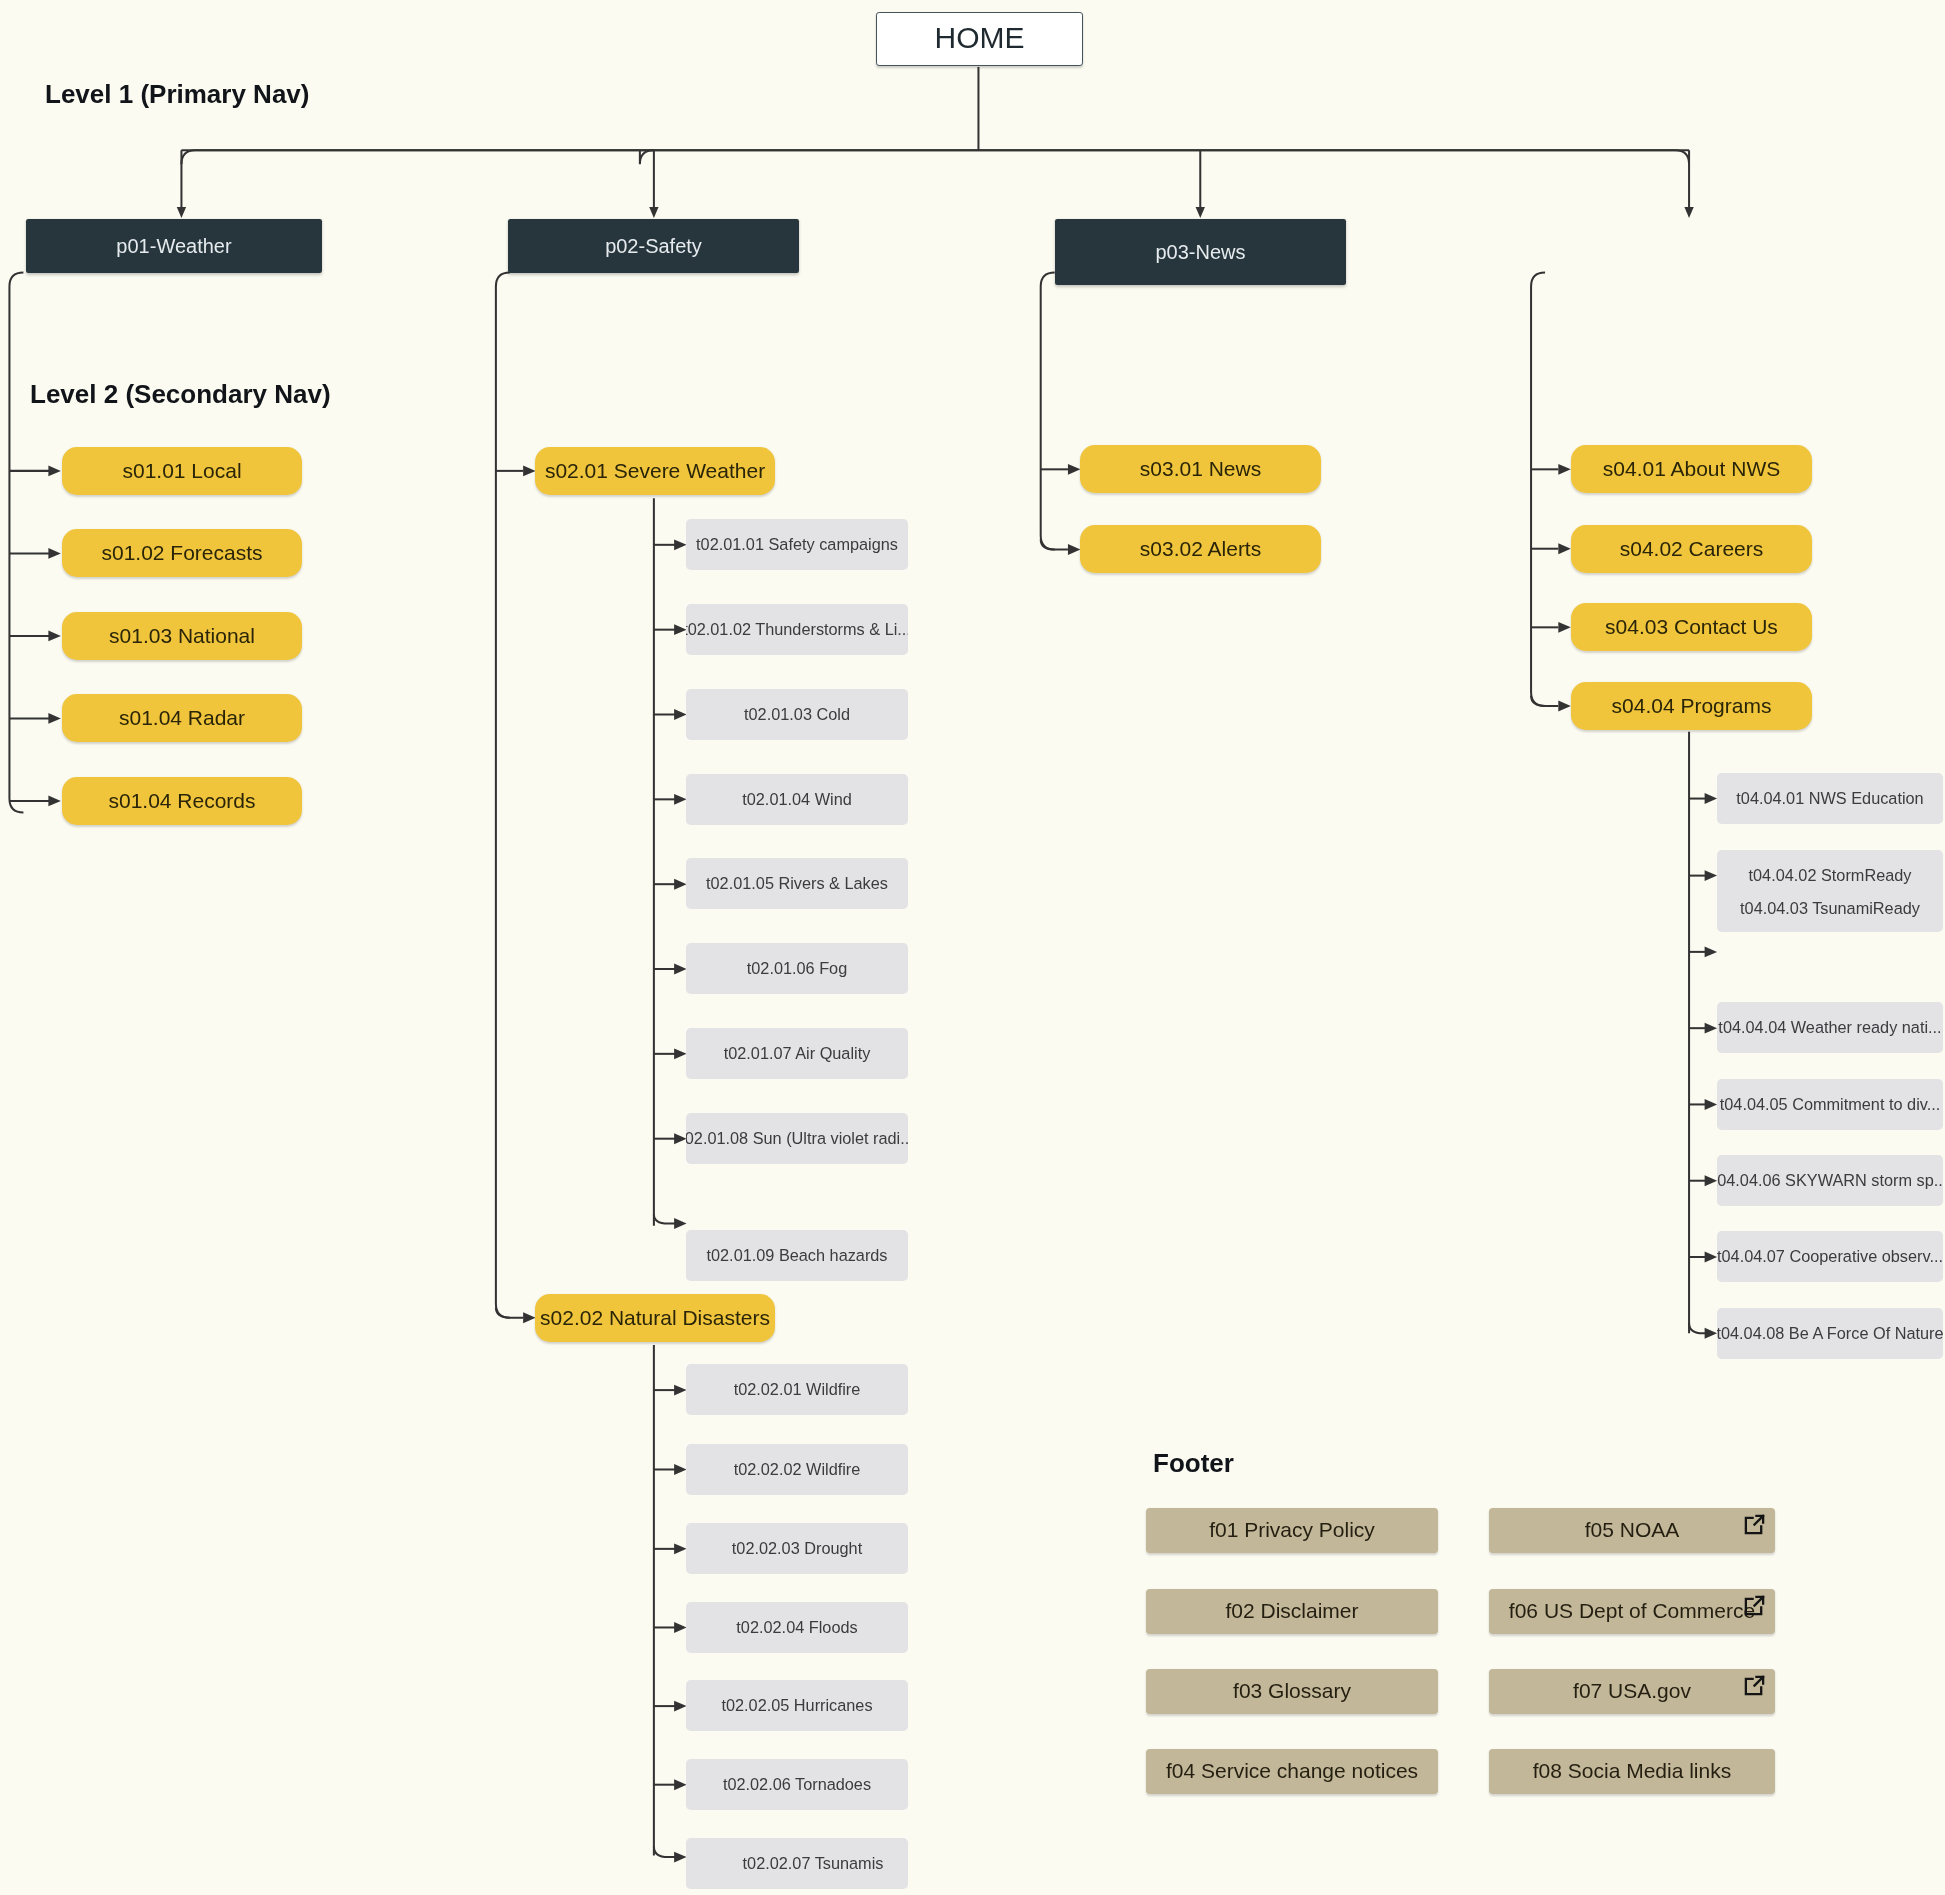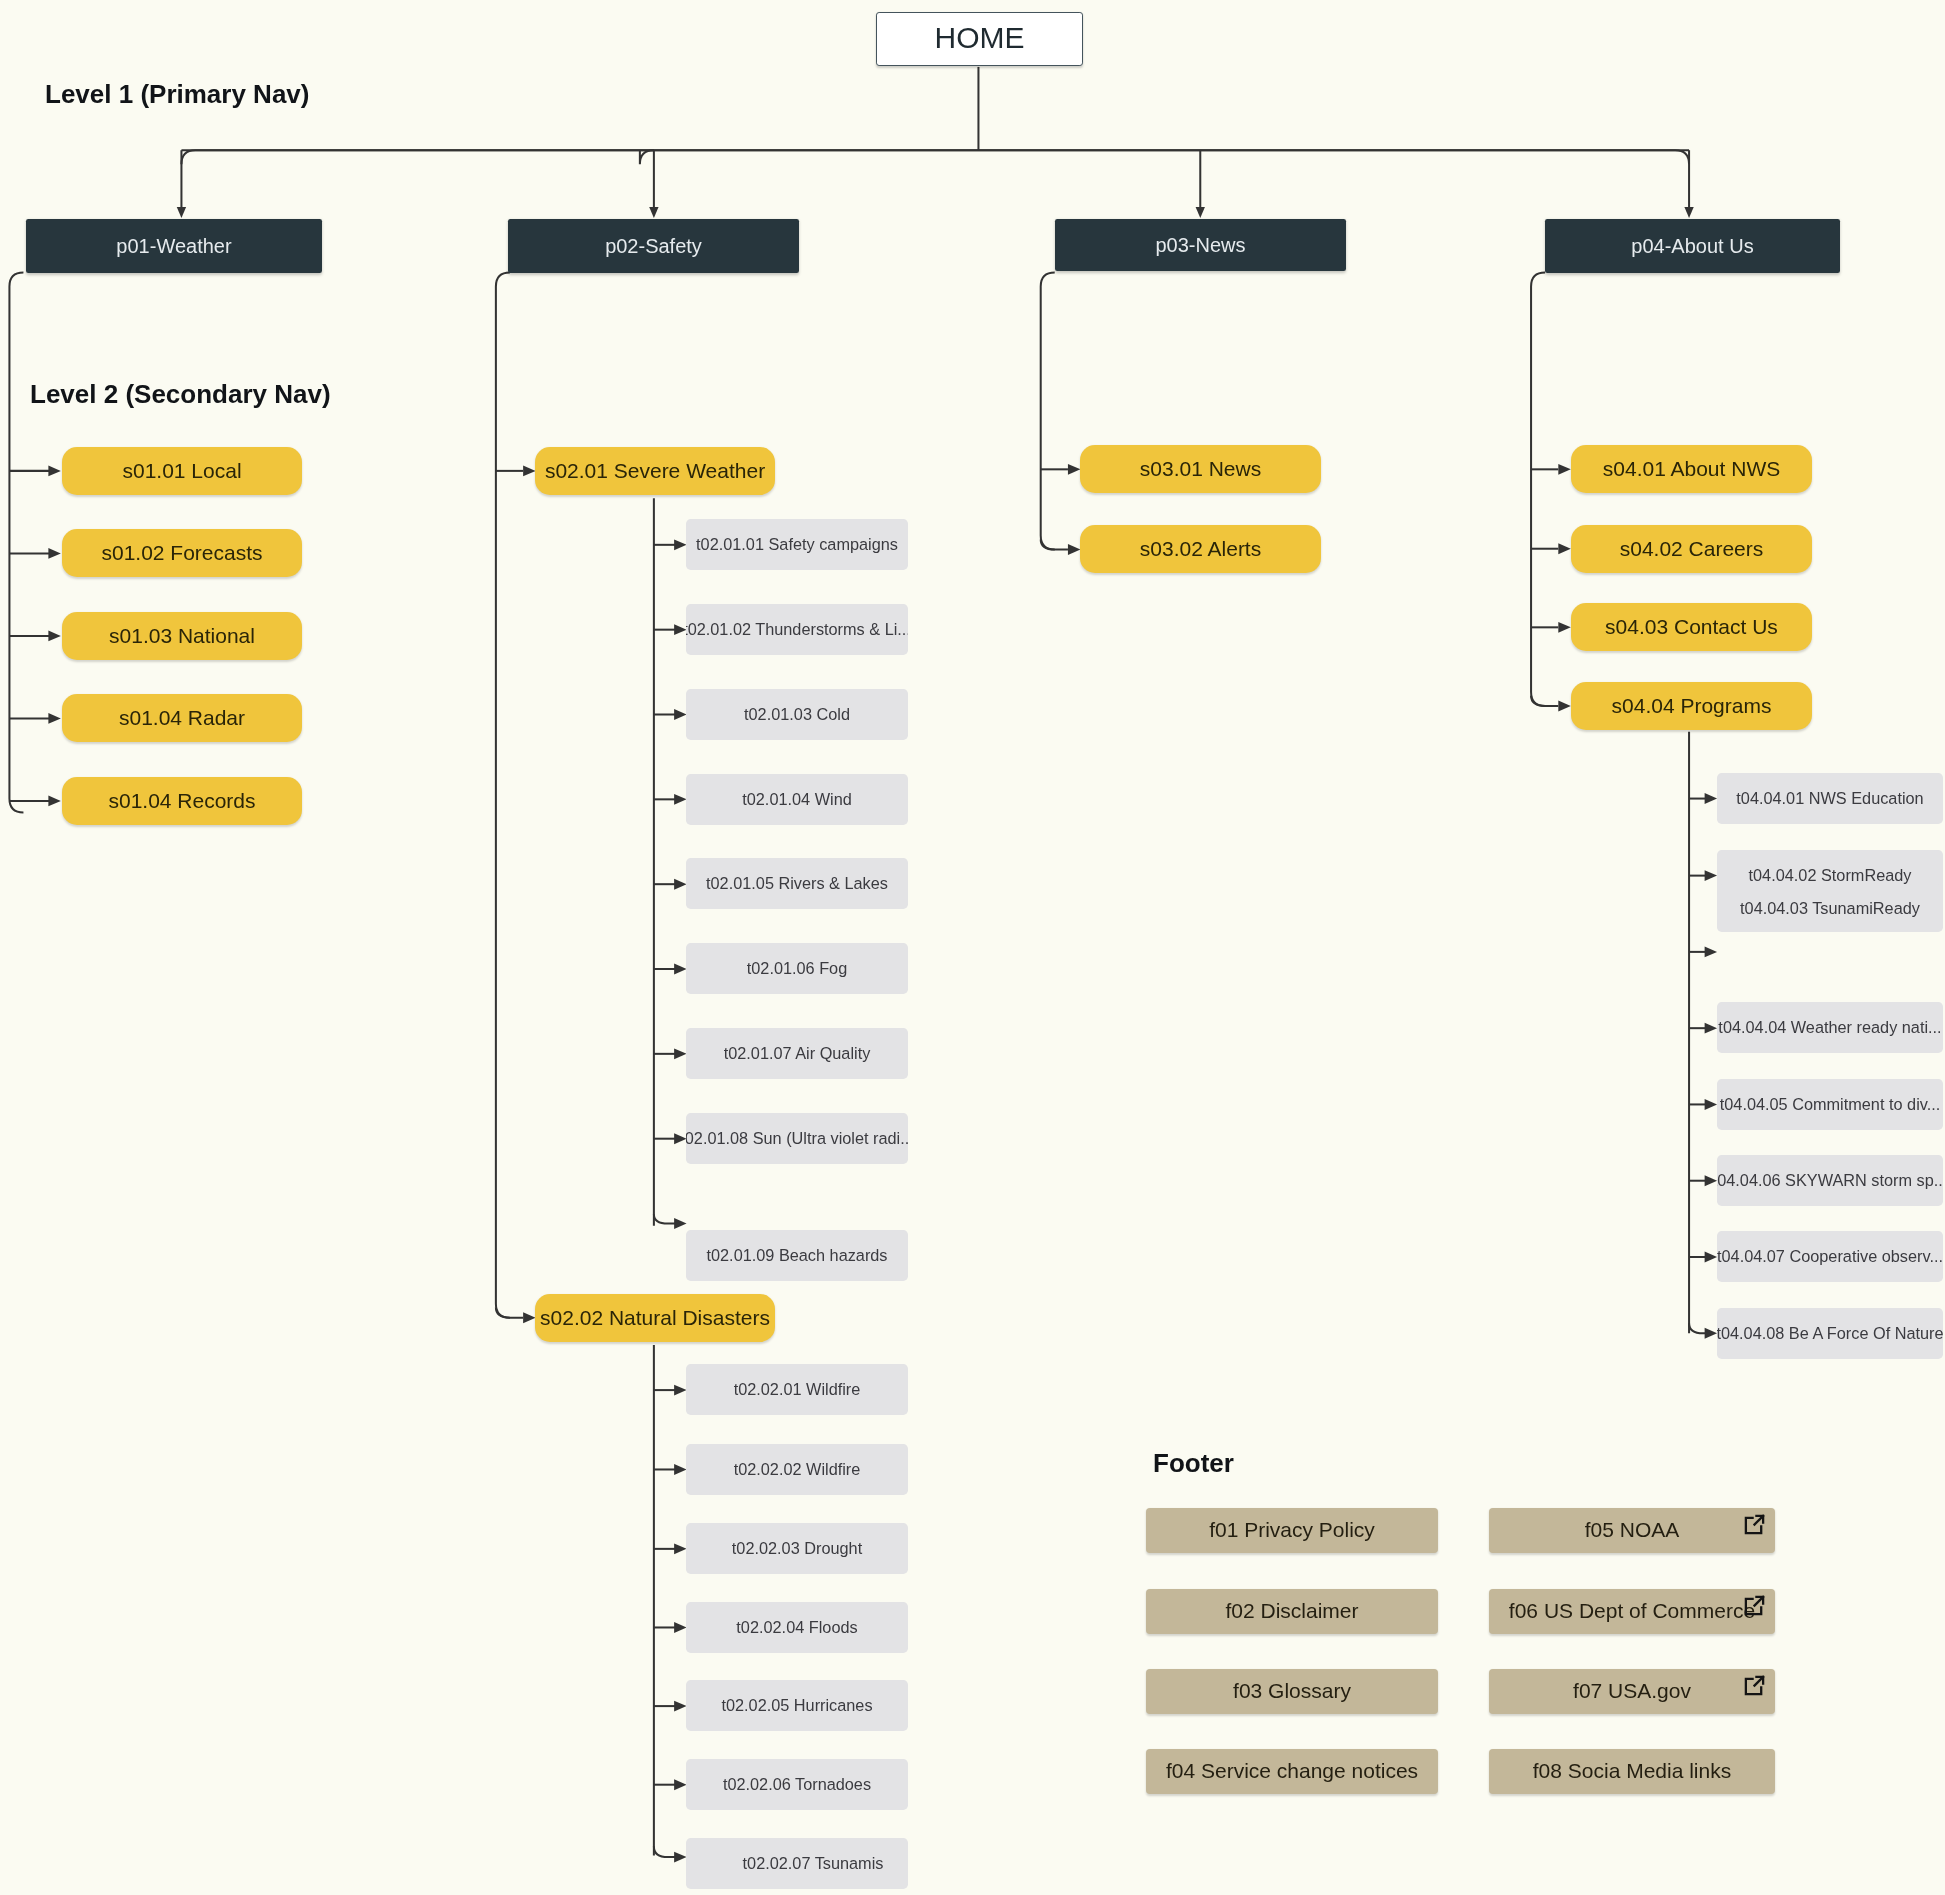--- a/index.html
+++ b/index.html
@@ -198,22 +198,21 @@
   </svg>
 
   <div class="section-label" style="left:45px; top:79px;">Level 1 (Primary Nav)</div>
   <div class="section-label" style="left:30px; top:379px;">Level 2 (Secondary Nav)</div>
   <div class="section-label" style="left:1153px; top:1448px;">Footer</div>
 
   <div class="node node-home" style="left:876px; top:11.7px; width:207px; height:54px;">HOME</div>
 
   <div class="node node-primary" style="left:26px; top:219px; width:296px; height:54px;">p01-Weather</div>
   <div class="node node-primary" style="left:508px; top:219px; width:291px; height:54px;">p02-Safety</div>
-  <div class="node node-primary" style="left:1055px; top:219px; width:291px; height:52px;">p03-News</div>
-  <div class="node node-primary" style="left:1545px; top:219px; width:295px; height:54px;">p04-About Us</div>
+  <div class="node node-primary" style="left:1055px; top:219px; width:291px; height:66px;">p03-News</div>
 
   <div class="node node-secondary" style="left:62px; top:447px; width:240px; height:48px;">s01.01 Local</div>
   <div class="node node-secondary" style="left:62px; top:529px; width:240px; height:48px;">s01.02 Forecasts</div>
   <div class="node node-secondary" style="left:62px; top:612px; width:240px; height:48px;">s01.03 National</div>
   <div class="node node-secondary" style="left:62px; top:694px; width:240px; height:48px;">s01.04 Radar</div>
   <div class="node node-secondary" style="left:62px; top:777px; width:240px; height:48px;">s01.04 Records</div>
 
   <div class="node node-secondary" style="left:535px; top:447px; width:240px; height:48px;">s02.01 Severe Weather</div>
   <div class="node node-secondary" style="left:535px; top:1294px; width:240px; height:48px;">s02.02 Natural Disasters</div>
 

